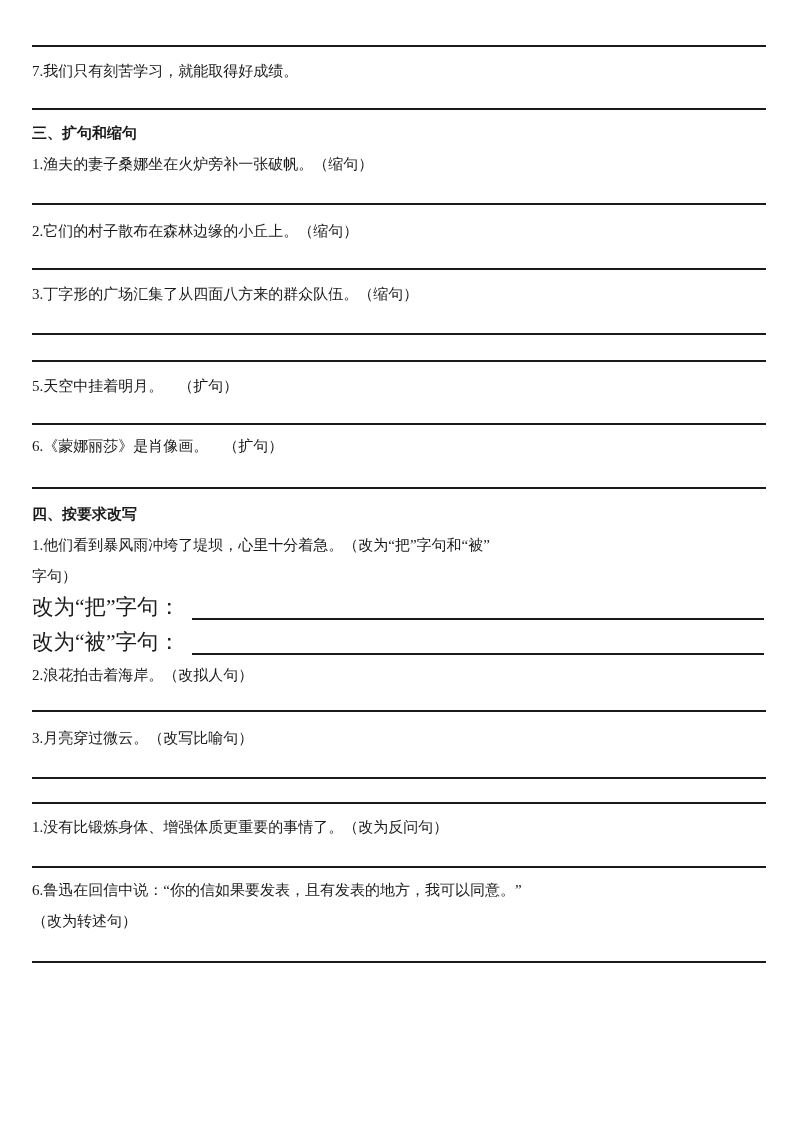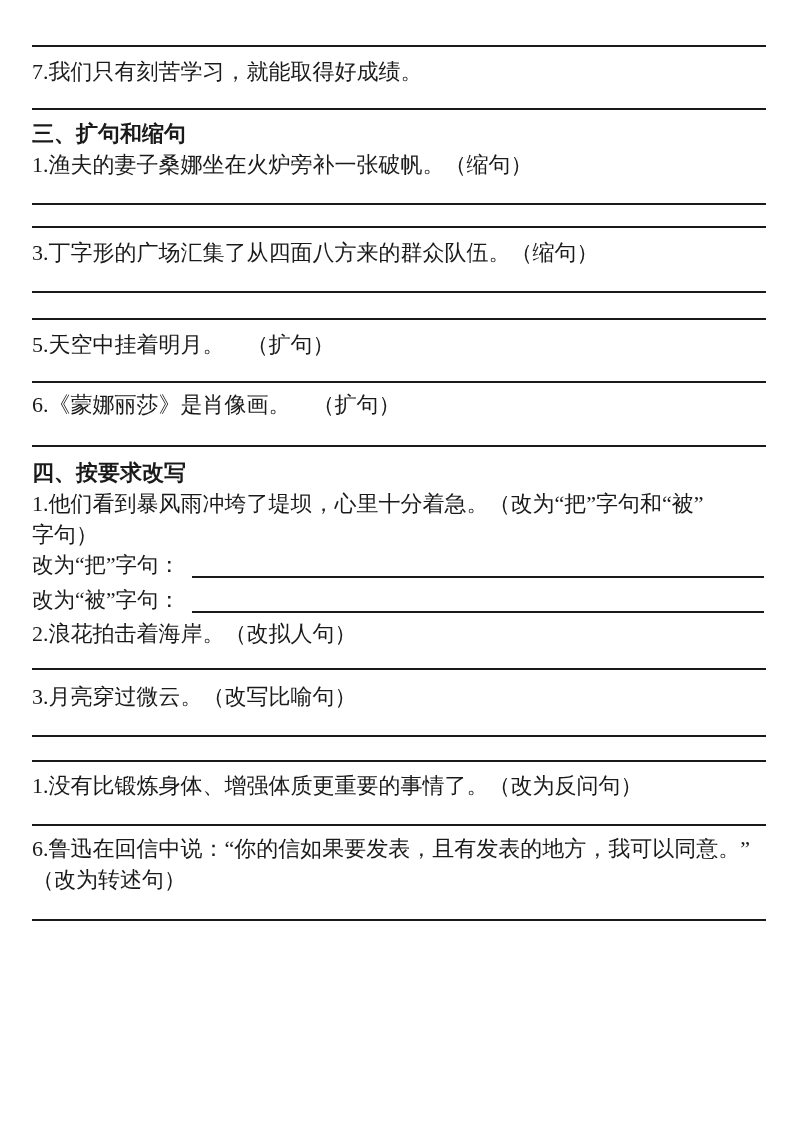--- a/index.html
+++ b/index.html
@@ -15,21 +15,21 @@
     padding: 45px 27px 0 32px;
     background: #ffffff;
     color: #1a1a1a;
     font-family: "Liberation Serif", "DejaVu Serif", serif;
     font-size: 21.5px;
     overflow: hidden;
   }
   .page p, .page h3 {
     margin: 0;
     padding: 0;
-    font-size: 22px;
+    font-size: 15px;
     line-height: 31px;
     white-space: pre-wrap;
     word-break: break-all;
   }
   .page h3 {
     font-weight: bold;
   }
   .rule {
     height: 0;
     border-top: 2px solid #1a1a1a;
@@ -56,20 +56,21 @@
 <div class="page">
 
   <div class="rule" style="margin-top:0"></div>
   <p style="margin-top:9px">7.我们只有刻苦学习，就能取得好成绩。</p>
   <div class="rule" style="margin-top:21px"></div>
 
   <h3 style="margin-top:8px">三、扩句和缩句</h3>
   <p style="margin-top:0">1.渔夫的妻子桑娜坐在火炉旁补一张破帆。（缩句）</p>
   <div class="rule" style="margin-top:23px"></div>
 
+  <p style="margin-top:11px">2.它们的村子散布在森林边缘的小丘上。（缩句）</p>
   <div class="rule" style="margin-top:21px"></div>
 
   <p style="margin-top:9px">3.丁字形的广场汇集了从四面八方来的群众队伍。（缩句）</p>
   <div class="rule" style="margin-top:23px"></div>
 
   <div class="rule" style="margin-top:25px"></div>
 
   <p style="margin-top:9px">5.天空中挂着明月。　（扩句）</p>
   <div class="rule" style="margin-top:21px"></div>
 

